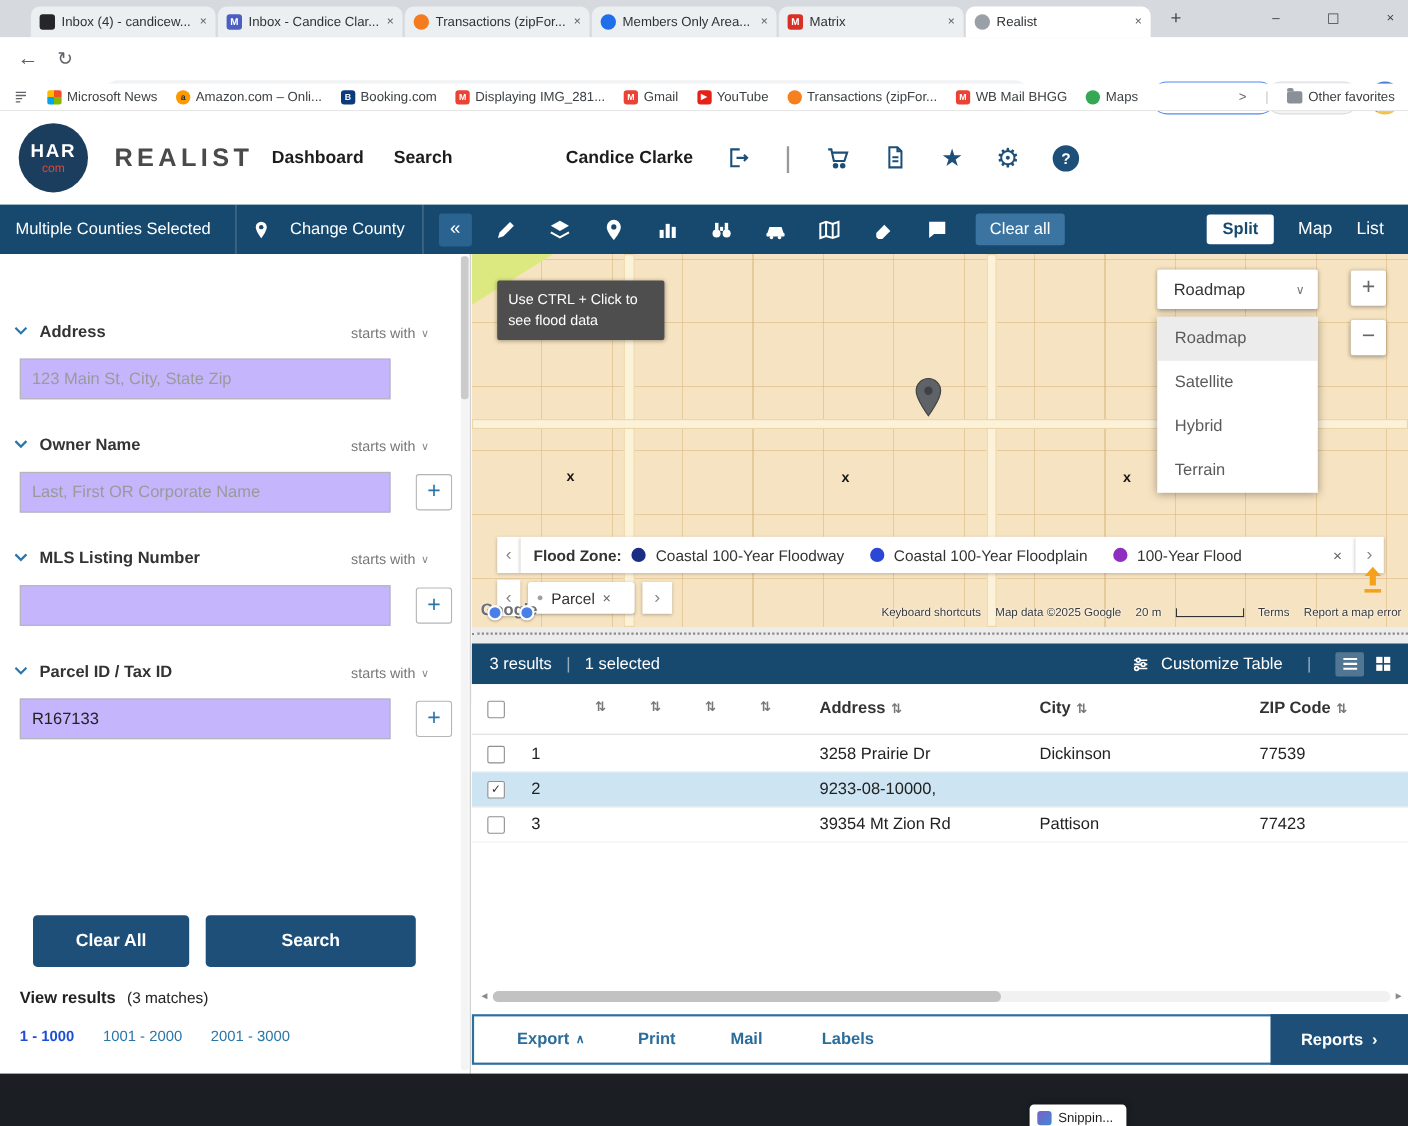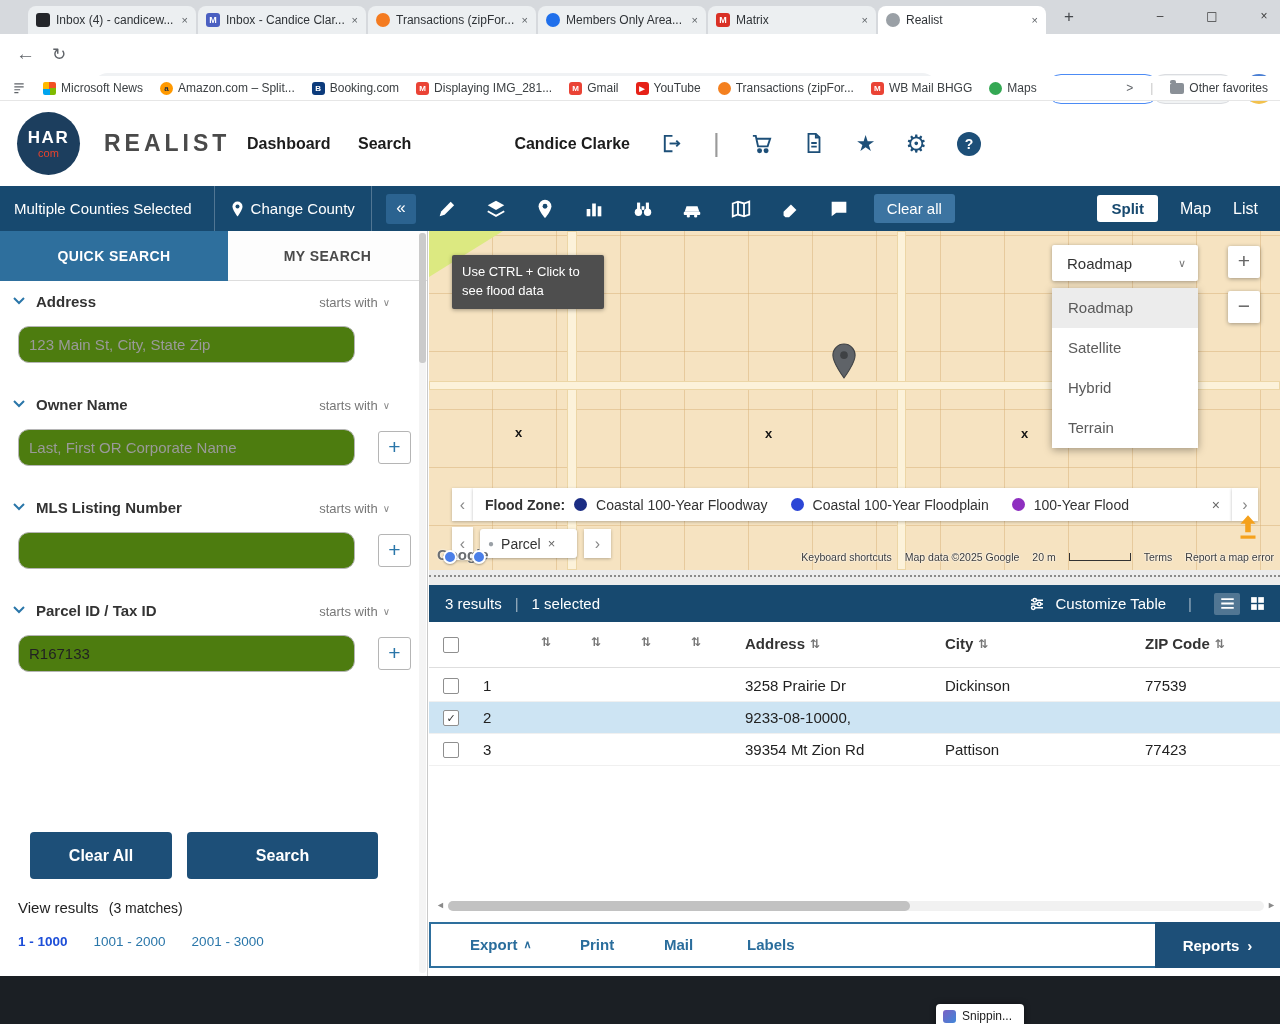--- a/index.html
+++ b/index.html
@@ -54,38 +54,38 @@
 .hright{position:absolute;right:0;top:0;height:85px;display:flex;align-items:center;gap:30px;padding-right:32px;color:#1d4f78}
 .uname{font-size:16px;font-weight:700;color:#1c1c1c}
 .hpipe{font-size:26px;font-weight:300;color:#9a9a9a}
 .hic{width:23px;height:23px}
 .helpc{width:24px;height:24px;border-radius:50%;background:#1d4f78;color:#fff;font:700 14px/24px "Liberation Sans",sans-serif;text-align:center}
 .unic-nav{font-size:22px;color:#1d4f78}
 
 
 #atb{position:absolute;left:0;top:186px;width:1280px;height:45px;background:#17496f;display:flex;align-items:center;color:#fff}
 .tbcounties{margin-left:14px;font-size:15px}
-.tbcc{margin-left:22px;height:45px;display:flex;align-items:center;gap:7px;padding:0 16px;border-left:1px solid rgba(255,255,255,.25);border-right:1px solid rgba(255,255,255,.25);font-size:15px}
+.tbcc{margin-left:22px;height:45px;display:flex;align-items:center;gap:20px;padding:0 16px;border-left:1px solid rgba(255,255,255,.25);border-right:1px solid rgba(255,255,255,.25);font-size:15px}
 .tbcol{margin-left:14px;width:30px;height:30px;background:#2b6390;border-radius:3px;text-align:center;line-height:28px;font-size:17px}
 .tbi{margin-left:27px;width:22px;height:22px;color:#fff}
 .tbclear{margin-left:24px;background:#3c74a1;border-radius:3px;padding:6px 13px;font-size:15px}
 .tbright{margin-left:auto;display:flex;align-items:center;gap:22px;padding-right:22px;font-size:16px}
 .tbsplit{background:#fff;color:#17496f;font-weight:700;border-radius:3px;padding:5px 14px;font-size:15px}
 
 
 #sidebar{position:absolute;left:0;top:231px;width:428px;height:745px;background:#fff;border-right:1px solid #c9c9c9}
 .sbtabs{display:flex;height:50px}
 .sbtabq{width:228px;background:#2e6f9d;color:#fff;font-size:14px;font-weight:700;letter-spacing:.4px;display:flex;align-items:center;justify-content:center}
 .sbtabm{flex:1;background:#fdfdfd;color:#4a4a4a;font-size:14px;font-weight:700;letter-spacing:.4px;display:flex;align-items:center;justify-content:center;border-bottom:1px solid #ddd}
 .field{position:absolute;left:0;width:428px}
 .fch{position:absolute;left:13px;top:4px;color:#2a76a9}
 .flab{position:absolute;left:36px;top:0;font-size:15px;font-weight:700;color:#333}
 .fop{position:absolute;right:38px;top:2px;font-size:13px;color:#777;display:flex;align-items:center;gap:5px}
 .fop .c{font-size:10px;color:#888}
-.finput{position:absolute;left:18px;top:33px;width:337px;height:37px;border:1px solid #b5b5b5;border-radius:11px;padding:0 10px;font-size:15px;color:#222;font-family:inherit;background:#4d7c0f}
+.finput{position:absolute;left:18px;top:33px;width:337px;height:37px;border:1px solid #b5b5b5;border-radius:0;padding:0 10px;font-size:15px;color:#222;font-family:inherit;background:#c4b5fd}
 .finput::placeholder{color:#9a9a9a}
 .fplus{position:absolute;left:378px;top:35px;width:33px;height:33px;border:1px solid #b5b5b5;border-radius:3px;background:#fff;color:#2a76a9;font-size:21px;line-height:30px;text-align:center}
 .sbbtn{position:absolute;height:47px;background:#1d4f78;color:#fff;font-size:16px;font-weight:700;display:flex;align-items:center;justify-content:center;border-radius:4px}
 .sbvr{position:absolute;left:18px;top:668px;font-size:15px;color:#222}
 .sbpages{position:absolute;left:18px;top:703px;display:flex;gap:26px;font-size:13.5px;color:#2a76a9}
 .sbscroll{position:absolute;left:419px;top:2px;width:7px;height:740px;background:#f4f4f4;border-radius:3px}
 .sbthumb{width:7px;height:130px;background:#cbcbcb;border-radius:3px}
 
 
 #map{position:absolute;left:429px;top:231px;width:851px;height:410px;overflow:hidden;background:
@@ -215,21 +215,21 @@
         <svg width="14" height="14" viewBox="0 0 24 24" stroke="#5f6368" stroke-width="2" fill="none">
           <path d="M4 5h16M4 10h16M4 15h10M4 20h7"></path>
         </svg>
       </span>
     <span class="bm">
         <span class="bmi ms"></span>
         <span>Microsoft News</span>
       </span>
     <span class="bm">
         <span class="bmi amz">a</span>
-        <span>Amazon.com – Split...</span>
+        <span>Amazon.com – Onli...</span>
       </span>
     <span class="bm">
         <span class="bmi bk">B</span>
         <span>Booking.com</span>
       </span>
     <span class="bm">
         <span class="bmi mail">M</span>
         <span>Displaying IMG_281...</span>
       </span>
     <span class="bm">
@@ -368,22 +368,20 @@
     <span class="tbclear">Clear all</span>
     <span class="tbright">
       <span class="tbsplit">Split</span>
       <span>Map</span>
       <span>List</span>
     </span>
   </div>
 
   <div id="sidebar">
     <div class="sbtabs">
-      <div class="sbtabq">QUICK SEARCH</div>
-      <div class="sbtabm">MY SEARCH</div>
     </div>
 
     <div class="field" style="top:62px">
       <span class="fch">
           <svg width="12" height="8" viewBox="0 0 12 8" fill="none" stroke="#2a76a9" stroke-width="2">
             <path d="M1 1l5 5 5-5"></path>
           </svg>
         </span>
       <span class="flab">Address</span>
       <span class="fop">
@@ -435,21 +433,21 @@
           <span class="c">∨</span>
         </span>
       <input class="finput" value="R167133" style="">
       <span class="fplus">+</span>
     </div>
 
     <div class="sbbtn" style="left:30px;top:601px;width:142px">Clear All</div>
     <div class="sbbtn" style="left:187px;top:601px;width:191px">Search</div>
 
     <div class="sbvr">
-      <span style="font-weight:400">View results</span>
+      <span style="font-weight:700">View results</span>
       <span style="margin-left:6px;font-size:14px">(3 matches)</span>
     </div>
     <div class="sbpages">
       <span style="font-weight:700;color:#1d4ed8">1 - 1000</span>
       <span>1001 - 2000</span>
       <span>2001 - 3000</span>
     </div>
     <div class="sbscroll">
         <div class="sbthumb"></div>
       </div>

